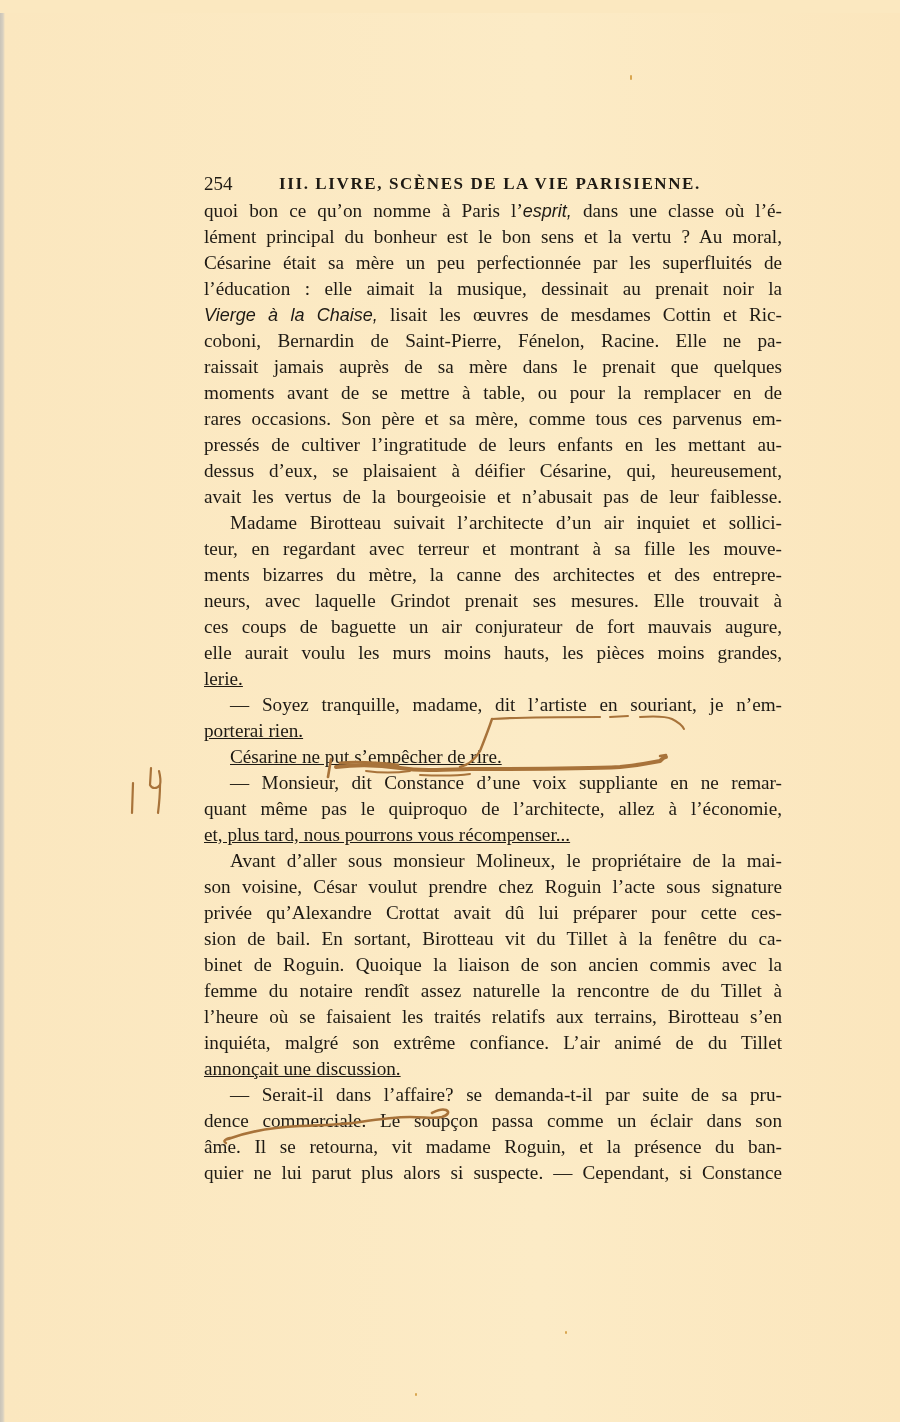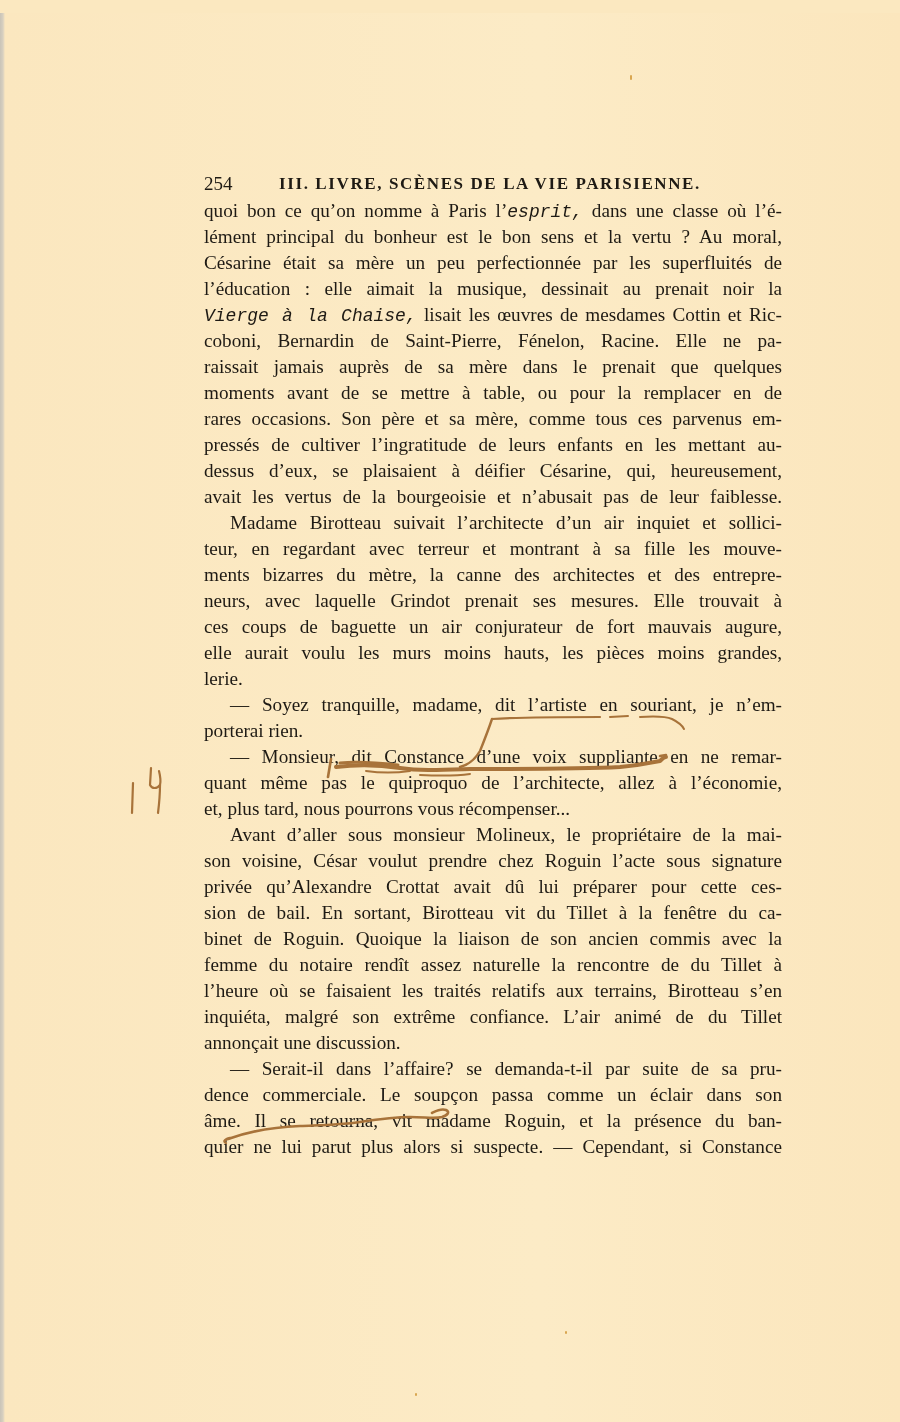--- a/index.html
+++ b/index.html
@@ -26,22 +26,22 @@
     }
     .text {
       position: absolute; left: 204px; top: 185px; width: 578px;
     }
     .line {
       height: 26px; line-height: 26px; font-size: 19.2px;
       text-align: justify; text-align-last: justify; white-space: nowrap;
       overflow: visible;
     }
     .line.indent { padding-left: 26px; box-sizing: border-box; }
-    .line.last { text-align-last: left; }
-    .line i { font-style: italic; font-family: Liberation Mono, monospace; font-size: 18px; }
+    .line.last { text-align-last: left; text-decoration: underline; }
+    .line i { font-style: italic; font-family: Liberation Sans, sans-serif; font-size: 18px; }
     .annot { position: absolute; left: 0; top: 0; pointer-events: none; }
   </style>
 </head>
 <body>
 
 <div class="page">
   <div class="speck" style="left:630px;top:62px;"></div>
   <div class="speck" style="left:415px;top:1380px;width:2px;height:3px;"></div>
   <div class="speck" style="left:565px;top:1318px;width:2px;height:3px;"></div>
 
@@ -65,20 +65,21 @@
       <div class="line">avait les vertus de la bourgeoisie et n’abusait pas de leur faiblesse.</div>
       <div class="line indent">Madame Birotteau suivait l’architecte d’un air inquiet et sollici-</div>
       <div class="line">teur, en regardant avec terreur et montrant à sa fille les mouve-</div>
       <div class="line">ments bizarres du mètre, la canne des architectes et des entrepre-</div>
       <div class="line">neurs, avec laquelle Grindot prenait ses mesures. Elle trouvait à</div>
       <div class="line">ces coups de baguette un air conjurateur de fort mauvais augure,</div>
       <div class="line">elle aurait voulu les murs moins hauts, les pièces moins grandes,</div>
       <div class="line last">lerie.</div>
       <div class="line indent">— Soyez tranquille, madame, dit l’artiste en souriant, je n’em-</div>
       <div class="line last">porterai rien.</div>
+      <div class="line indent last">Césarine ne put s’empêcher de rire.</div>
       <div class="line indent">— Monsieur, dit Constance d’une voix suppliante en ne remar-</div>
       <div class="line">quant même pas le quiproquo de l’architecte, allez à l’économie,</div>
       <div class="line last">et, plus tard, nous pourrons vous récompenser...</div>
       <div class="line indent">Avant d’aller sous monsieur Molineux, le propriétaire de la mai-</div>
       <div class="line">son voisine, César voulut prendre chez Roguin l’acte sous signature</div>
       <div class="line">privée qu’Alexandre Crottat avait dû lui préparer pour cette ces-</div>
       <div class="line">sion de bail. En sortant, Birotteau vit du Tillet à la fenêtre du ca-</div>
       <div class="line">binet de Roguin. Quoique la liaison de son ancien commis avec la</div>
       <div class="line">femme du notaire rendît assez naturelle la rencontre de du Tillet à</div>
       <div class="line">l’heure où se faisaient les traités relatifs aux terrains, Birotteau s’en</div>

